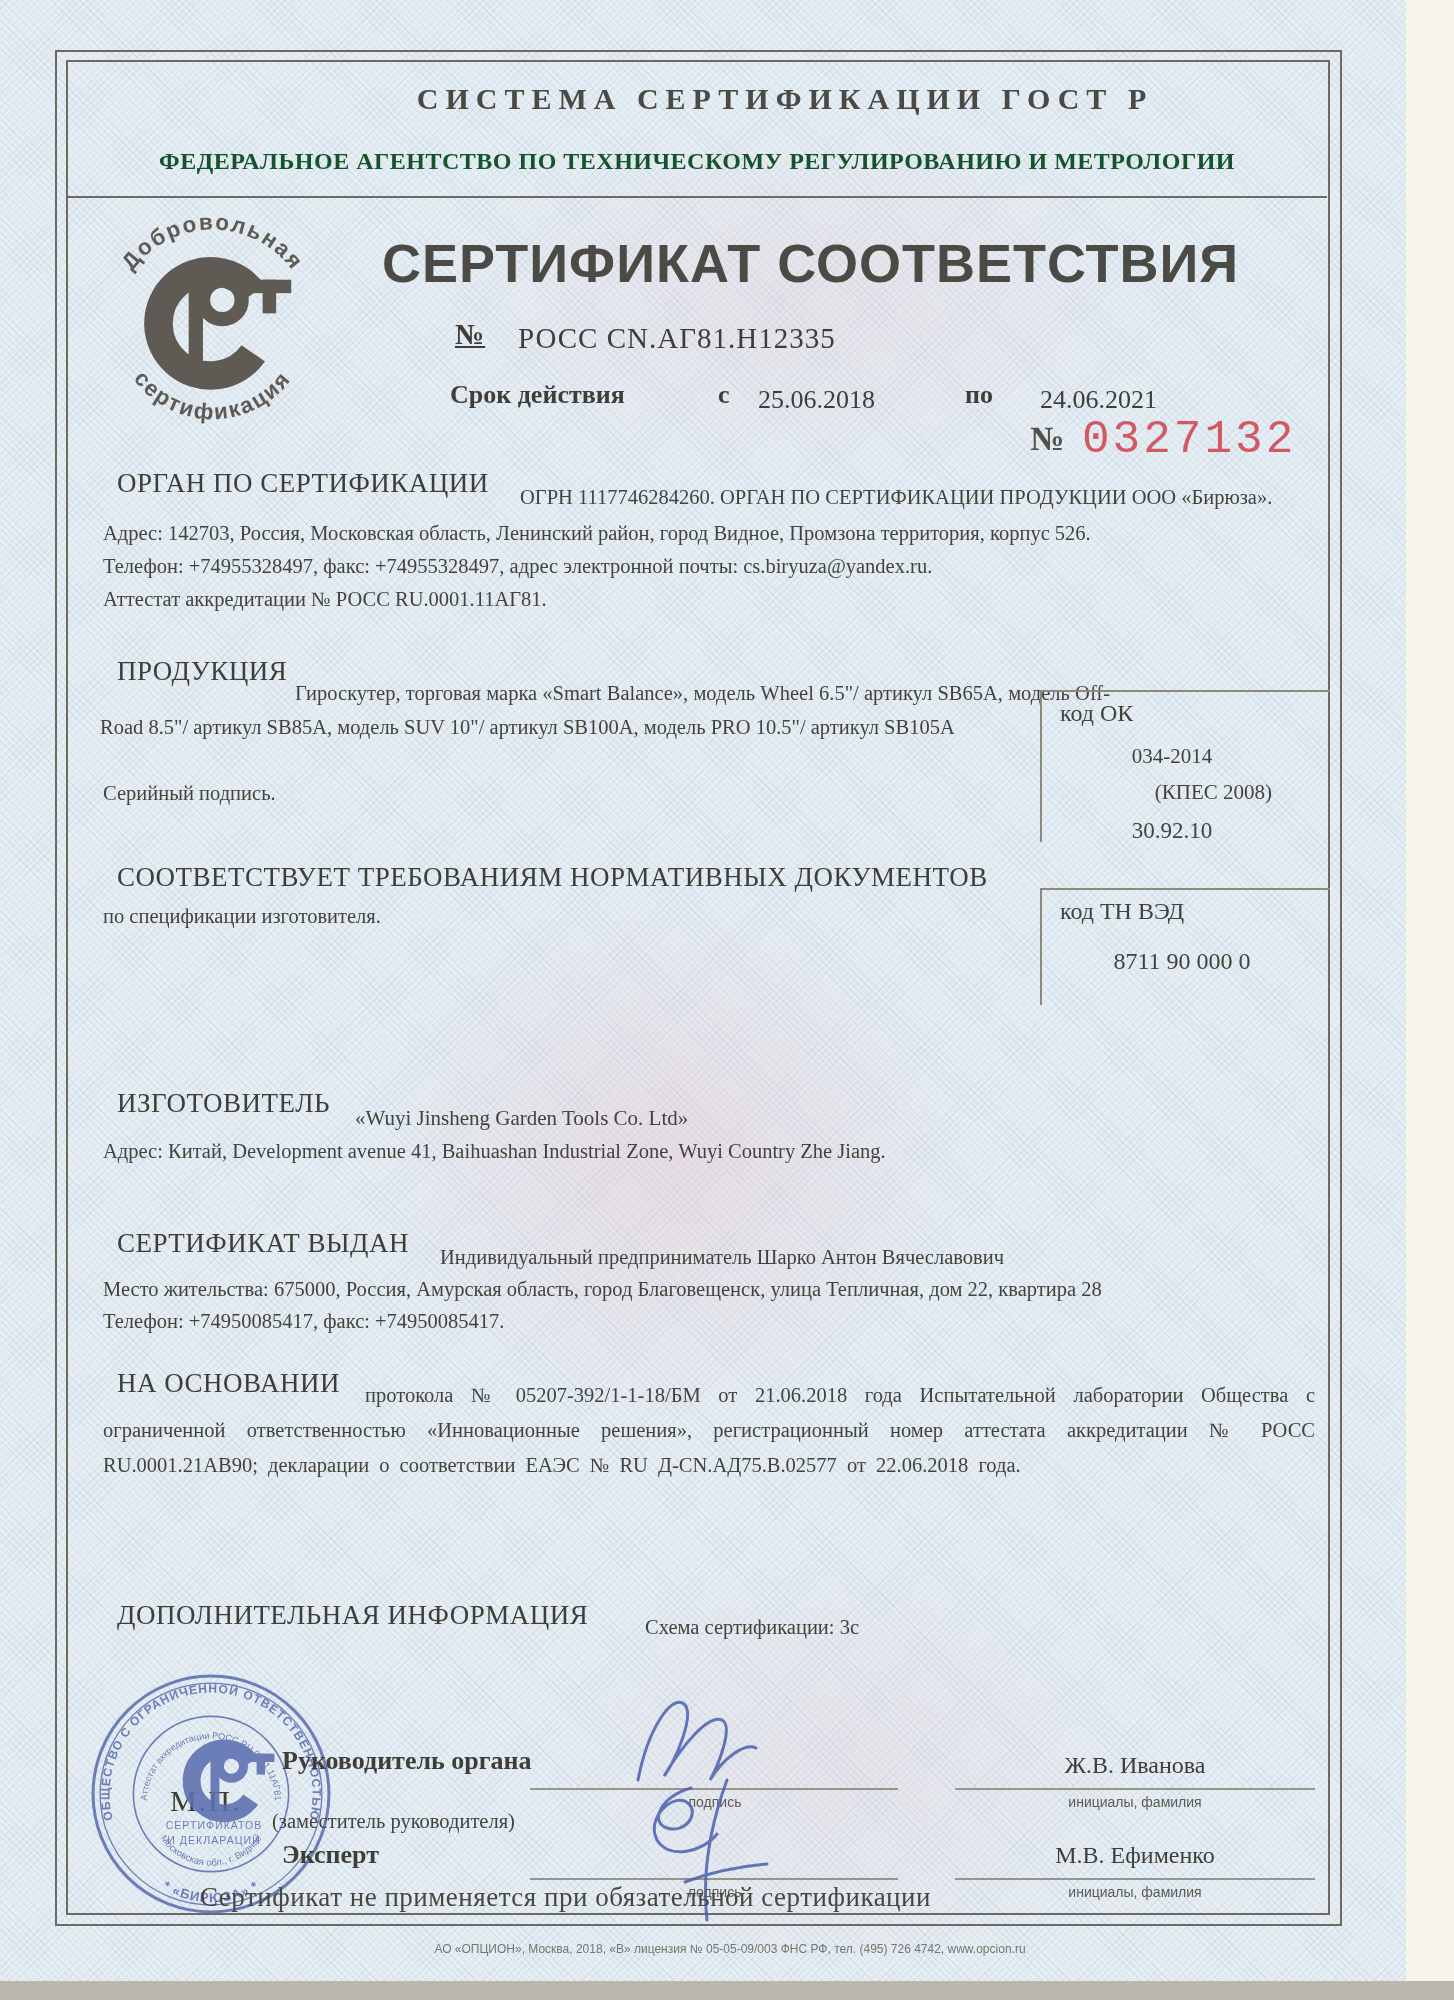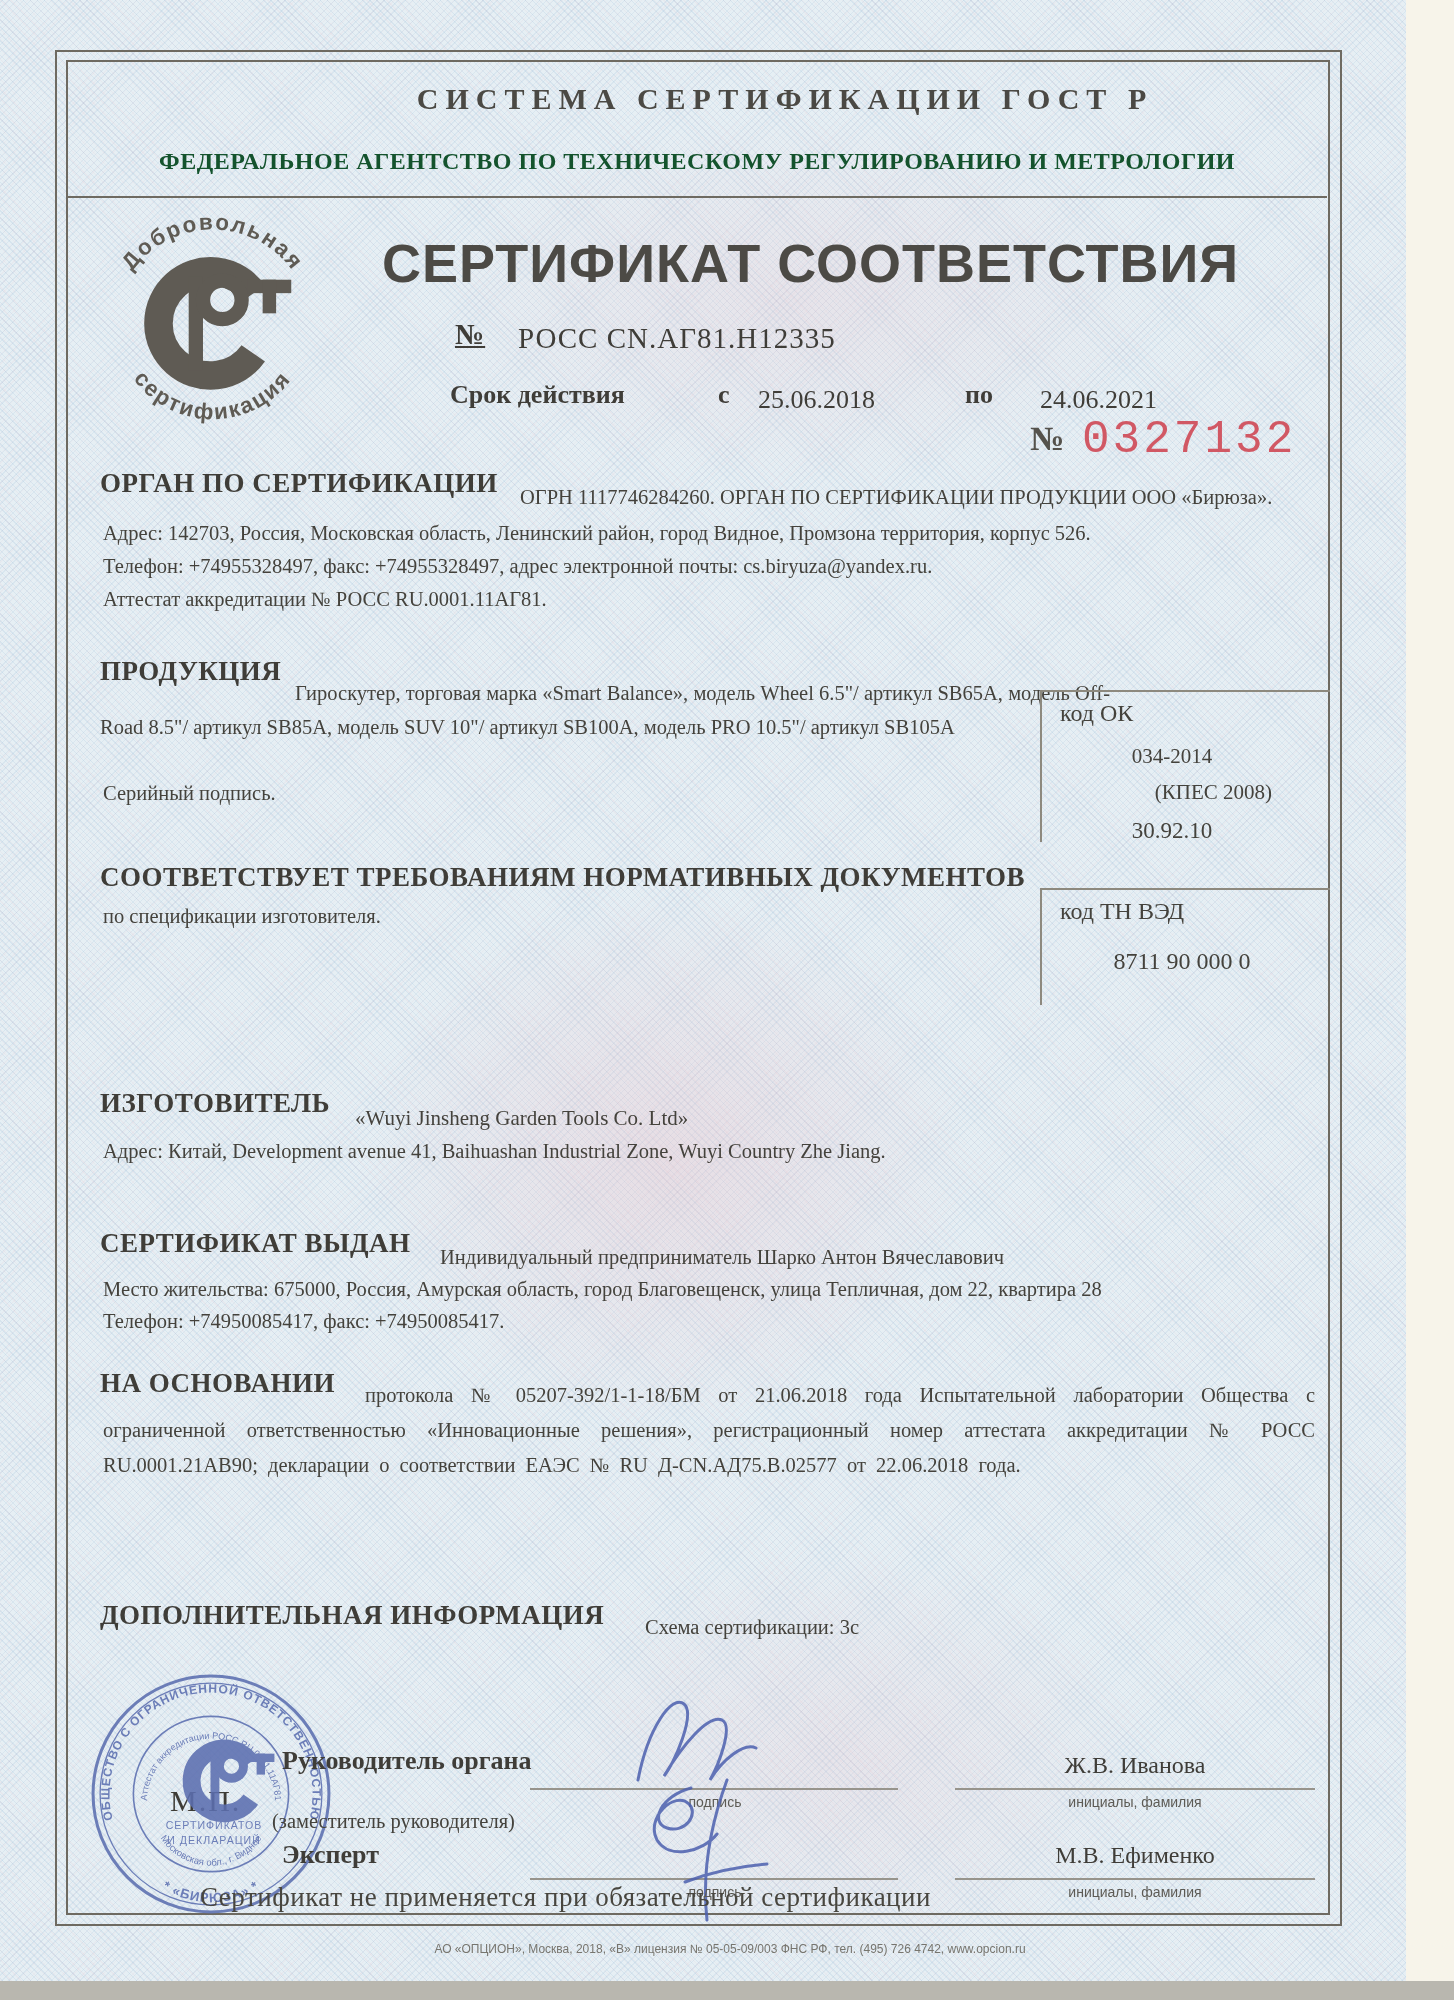--- a/index.html
+++ b/index.html
@@ -22,21 +22,21 @@
   .frame-inner{position:absolute;left:66px;top:60px;width:1260px;height:1851px;
     border:2px solid #6e6a61;z-index:1;}
   .abs{position:absolute;z-index:2;}
   .hdr1{font-weight:bold;font-size:30px;letter-spacing:7px;color:#4b4944;text-align:center;}
   .hdr2{font-weight:bold;font-size:24px;letter-spacing:.5px;color:#14532d;text-align:center;}
   .rule{border-top:2px solid #6e6a61;}
   .big-title{font-family:"Liberation Sans", sans-serif;font-weight:bold;font-size:54px;
     letter-spacing:1px;color:#4c4a45;}
   .serif20{font-size:20.5px;color:#44423c;}
   .serif21{font-size:21px;color:#44423c;}
-  .sec-head{font-weight:bold;font-size:27px;letter-spacing:.5px;color:#3f3d38;}
+  .sec-head{font-weight:normal;font-size:27px;letter-spacing:.5px;color:#3f3d38;margin-left:17px;}
   .numline{font-size:29px;color:#3f3d38;letter-spacing:1px;}
   .bold-serif26{font-weight:bold;font-size:26px;color:#3f3d38;}
   .date26{font-size:26px;color:#3f3d38;}
   .red-num{font-family:"Liberation Mono", monospace;font-size:46px;letter-spacing:3px;}
   .code-box{border-top:2px solid #8d897e;border-left:2px solid #8d897e;}
   .code-label{font-size:24px;color:#44423c;}
   .code-val{font-size:21px;color:#44423c;text-align:center;}
   .just{ text-align:justify;line-height:34px;}
   .sig-role{font-weight:bold;font-size:26px;color:#3f3d38;}
   .sig-line{border-bottom:2px solid #97948c;}

